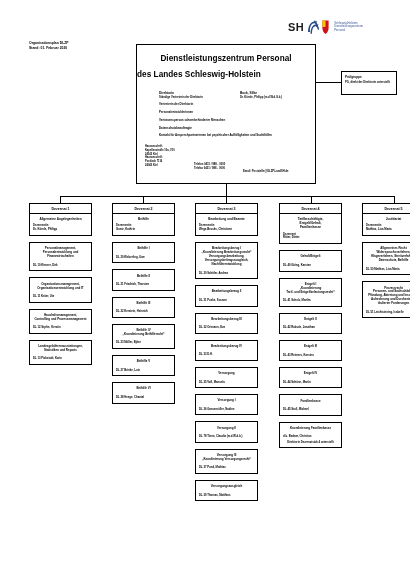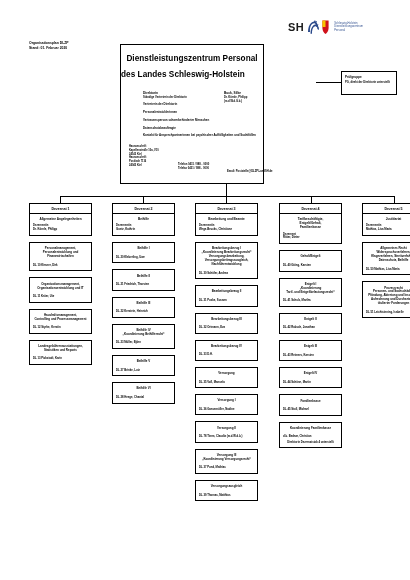--- a/index.html
+++ b/index.html
@@ -21,21 +21,21 @@
   .logo-shield{width:7px;height:16px;position:relative;}
   .logo-text{margin-left:3px;line-height:1.25;}
   .logo-text div{font-size:2.6px;color:#2b4a8b;white-space:nowrap;letter-spacing:.08px;}
 
   
   .meta{position:absolute;left:29px;top:41px;line-height:1.5;}
   .meta div{font-size:3.4px;font-weight:bold;white-space:nowrap;}
 
   
   .headbox{
-    position:absolute;left:120px;top:44px;width:144px;height:140px;
+    position:absolute;left:136px;top:44px;width:180px;height:140px;
     border:1.1px solid #000;box-sizing:border-box;
   }
   .h-title{position:absolute;left:0;top:9px;width:100%;text-align:center;
     font-size:8.2px;font-weight:bold;letter-spacing:.05px;}
   .h-title2{position:absolute;left:0;top:25px;width:100%;
     font-size:8.2px;font-weight:bold;letter-spacing:.05px;}
 
   .h-dir{position:absolute;left:22px;top:46px;line-height:1.45;}
   .h-dir .l1{font-size:3.2px;font-weight:bold;}
   .h-dir .l2{font-size:2.7px;font-weight:bold;}

